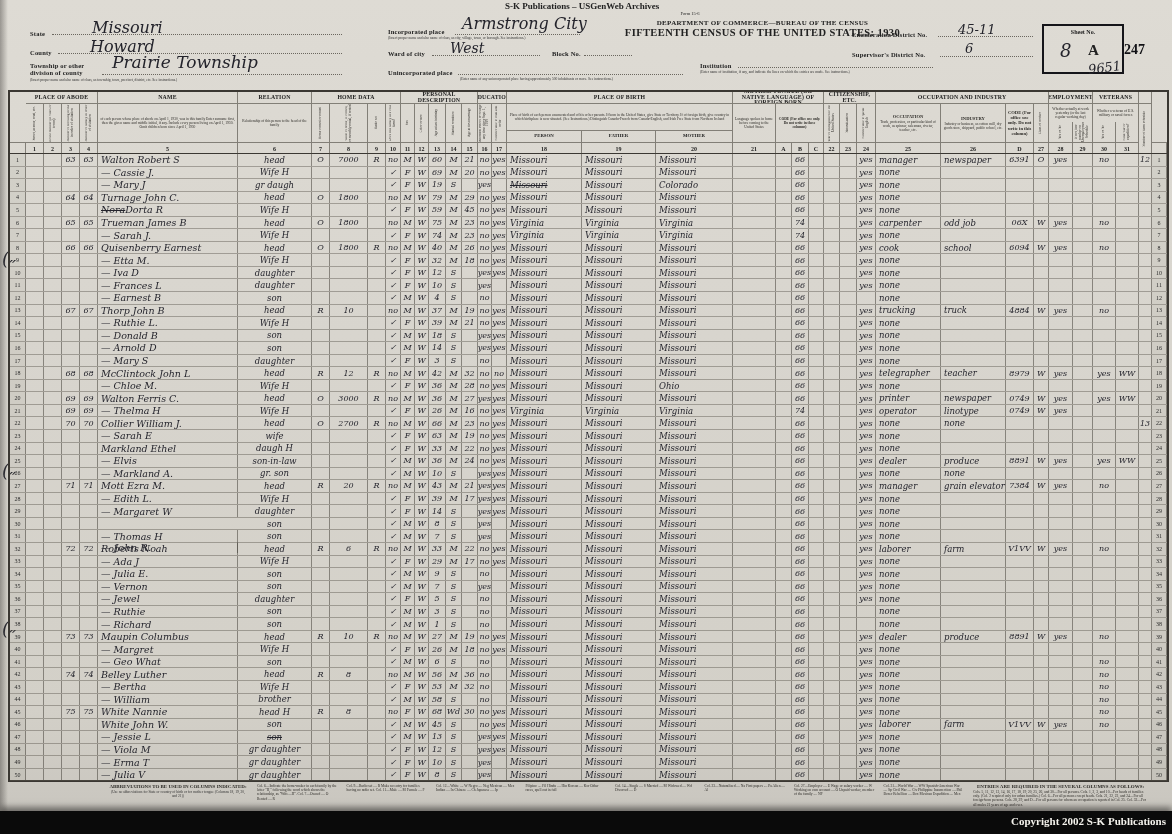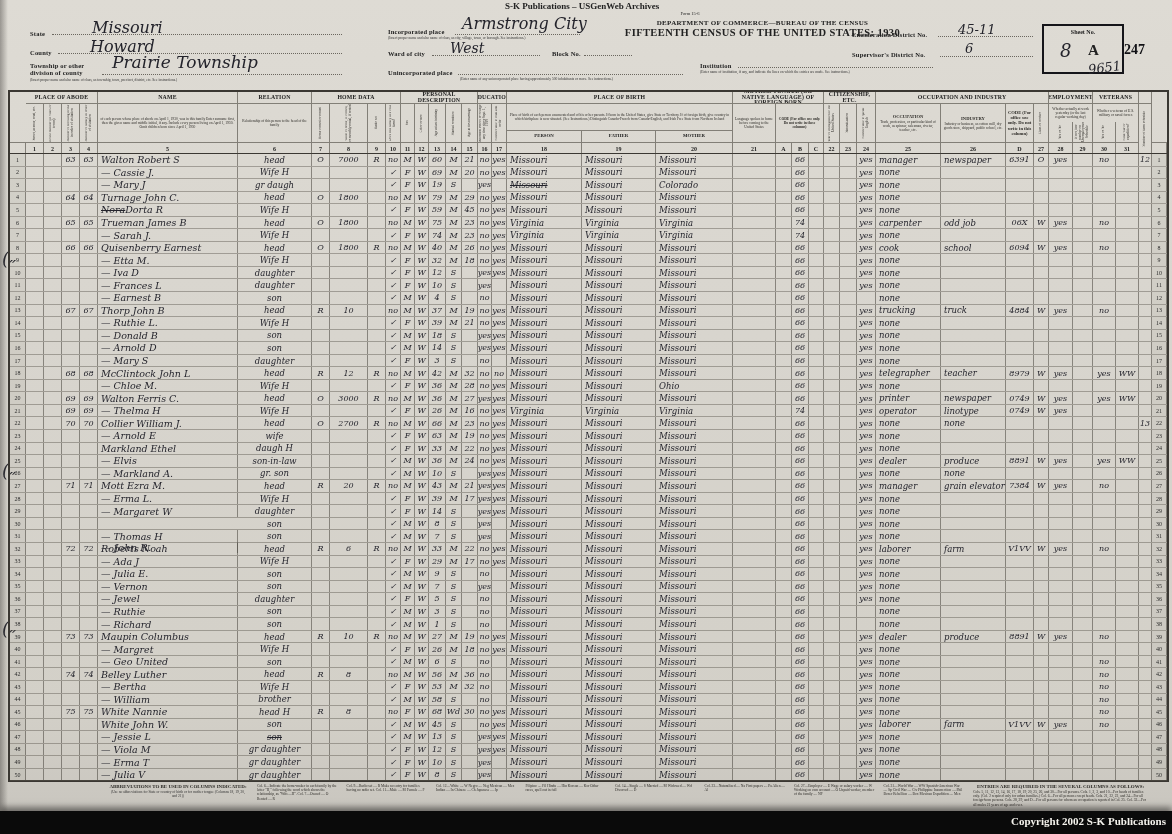--- a/index.html
+++ b/index.html
@@ -1148,21 +1148,21 @@
           <div class="cell hwc" style="width: 23px;"></div>
           <div class="cell hwc" style="width: 13px;">13</div>
           <div class="cell lnum" style="width: 15px;">22</div>
         </div>
         <div class="row">
           <div class="cell lnum" style="width: 16px;">23</div>
           <div class="cell hwc" style="width: 18px;"></div>
           <div class="cell hwc" style="width: 18px;"></div>
           <div class="cell hwc" style="width: 18px;"></div>
           <div class="cell hwc" style="width: 18px;"></div>
-          <div class="cell hwc left" style="width: 140px; font-size: 9.5px;">— Arnold E</div>
+          <div class="cell hwc left" style="width: 140px; font-size: 9.5px;">— Sarah E</div>
           <div class="cell hwc" style="width: 74px; font-size: 8.5px;">wife</div>
           <div class="cell hwc" style="width: 18px;"></div>
           <div class="cell hwc" style="width: 38px;"></div>
           <div class="cell hwc" style="width: 18px;"></div>
           <div class="cell hwc" style="width: 15px;">✓</div>
           <div class="cell hwc" style="width: 14px;">F</div>
           <div class="cell hwc" style="width: 14px;">W</div>
           <div class="cell hwc" style="width: 17px;">63</div>
           <div class="cell hwc" style="width: 16px;">M</div>
           <div class="cell hwc" style="width: 16px;">19</div>
@@ -1348,21 +1348,21 @@
           <div class="cell hwc" style="width: 23px;"></div>
           <div class="cell hwc" style="width: 13px;"></div>
           <div class="cell lnum" style="width: 15px;">27</div>
         </div>
         <div class="row">
           <div class="cell lnum" style="width: 16px;">28</div>
           <div class="cell hwc" style="width: 18px;"></div>
           <div class="cell hwc" style="width: 18px;"></div>
           <div class="cell hwc" style="width: 18px;"></div>
           <div class="cell hwc" style="width: 18px;"></div>
-          <div class="cell hwc left" style="width: 140px; font-size: 9.5px;">— Erma L.</div>
+          <div class="cell hwc left" style="width: 140px; font-size: 9.5px;">— Edith L.</div>
           <div class="cell hwc" style="width: 74px; font-size: 8.5px;">Wife H</div>
           <div class="cell hwc" style="width: 18px;"></div>
           <div class="cell hwc" style="width: 38px;"></div>
           <div class="cell hwc" style="width: 18px;"></div>
           <div class="cell hwc" style="width: 15px;">✓</div>
           <div class="cell hwc" style="width: 14px;">F</div>
           <div class="cell hwc" style="width: 14px;">W</div>
           <div class="cell hwc" style="width: 17px;">39</div>
           <div class="cell hwc" style="width: 16px;">M</div>
           <div class="cell hwc" style="width: 16px;">17</div>
@@ -1868,21 +1868,21 @@
           <div class="cell hwc" style="width: 23px;"></div>
           <div class="cell hwc" style="width: 13px;"></div>
           <div class="cell lnum" style="width: 15px;">40</div>
         </div>
         <div class="row">
           <div class="cell lnum" style="width: 16px;">41</div>
           <div class="cell hwc" style="width: 18px;"></div>
           <div class="cell hwc" style="width: 18px;"></div>
           <div class="cell hwc" style="width: 18px;"></div>
           <div class="cell hwc" style="width: 18px;"></div>
-          <div class="cell hwc left" style="width: 140px; font-size: 9.5px;">— Geo United</div>
+          <div class="cell hwc left" style="width: 140px; font-size: 9.5px;">— Geo What</div>
           <div class="cell hwc" style="width: 74px; font-size: 8.5px;">son</div>
           <div class="cell hwc" style="width: 18px;"></div>
           <div class="cell hwc" style="width: 38px;"></div>
           <div class="cell hwc" style="width: 18px;"></div>
           <div class="cell hwc" style="width: 15px;">✓</div>
           <div class="cell hwc" style="width: 14px;">M</div>
           <div class="cell hwc" style="width: 14px;">W</div>
           <div class="cell hwc" style="width: 17px;">6</div>
           <div class="cell hwc" style="width: 16px;">S</div>
           <div class="cell hwc" style="width: 16px;"></div>

